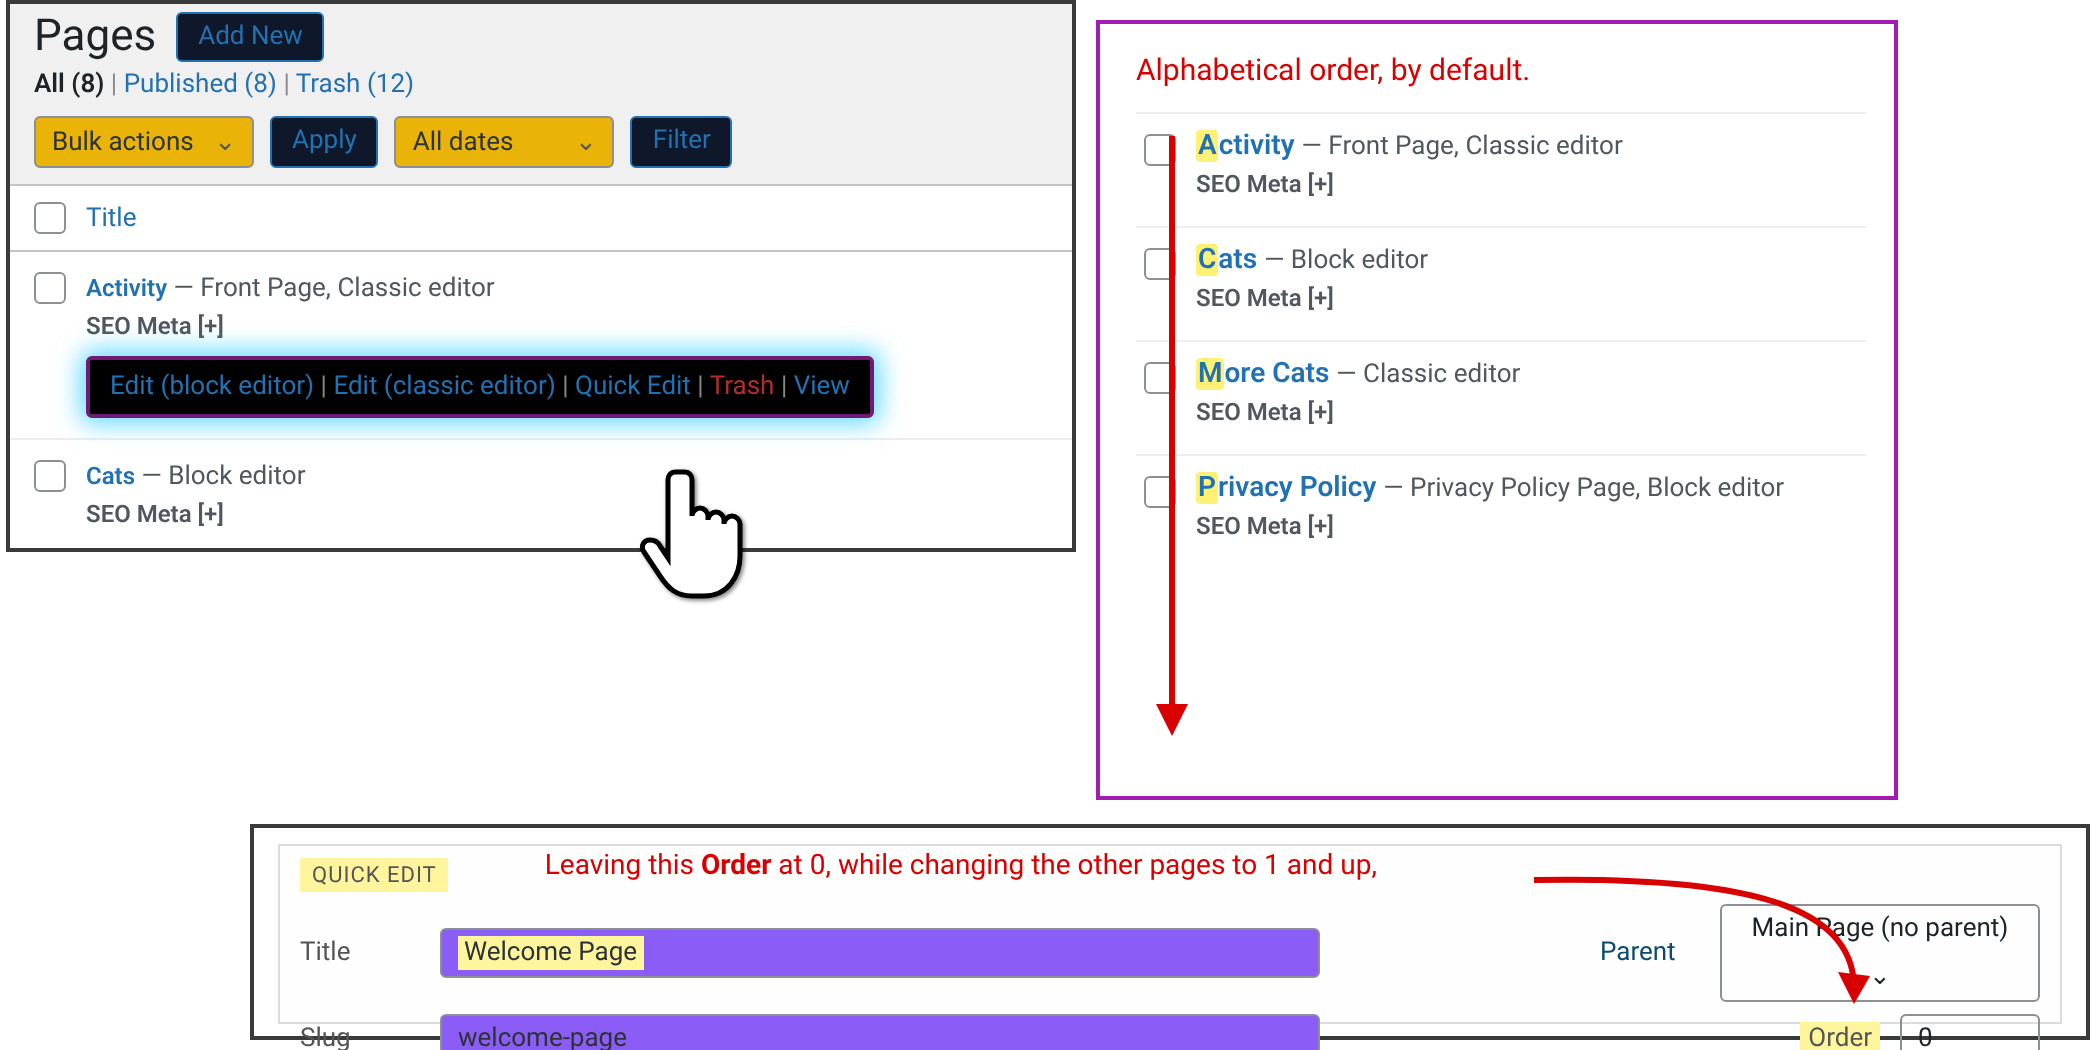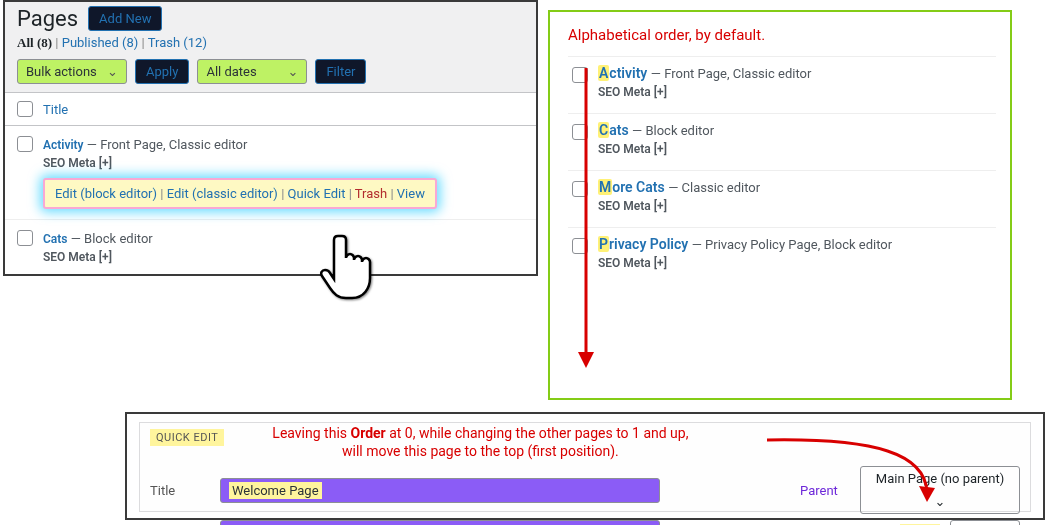--- a/index.html
+++ b/index.html
@@ -43,29 +43,29 @@
     background: #0f172a;
     padding: 4px 10px;
     font-size: 13px;
     border-radius: 3px;
     display: inline-block;
   }
   .subsub {
     padding: 2px 12px 8px 12px;
     font-size: 13px;
   }
-  .subsub .current { font-weight: 600; color: #1d2327; font-family: Liberation Serif, serif; }
+  .subsub .current { font-weight: 600; color: #1d2327; }
   .filters-row {
     display: flex;
     gap: 8px;
     padding: 0 12px 8px 12px;
   }
   .wp-select {
     border: 1px solid #8c8f94;
-    background: #bef264;
+    background: #eab308;
     border-radius: 3px;
     padding: 4px 8px;
     font-size: 13px;
     color: #2c3338;
     display: flex;
     align-items: center;
     gap: 10px;
     min-width: 110px;
     justify-content: space-between;
   }
@@ -99,45 +99,45 @@
   }
   .row-title { color: #2271b1; font-weight: 600; font-size: 12px; }
   .row-title-extra { color: #50575e; font-weight: 400; }
   .seo-meta { margin-left: 26px; margin-top: 4px; color: #50575e; font-weight: 600; font-size: 12px; }
   .row-actions-wrap {
     margin: 8px 0 0 26px;
     position: relative;
   }
   .row-actions {
     display: inline-block;
-    background: #fef9c3;
-    border: 2px solid #f9a8d4;
+    background: #000000;
+    border: 2px solid #701a75;
     border-radius: 3px;
     box-shadow: 0 0 12px 3px rgba(0,195,255,0.6);
     padding: 6px 10px;
     font-size: 13px;
   }
   .row-actions .wp-link.trash { color: #b32d2e; }
 
   
   .cursor {
     position: absolute;
     width: 56px; height: 72px;
     pointer-events: none;
   }
   .cursor svg { width: 56px; height: 72px; filter: drop-shadow(1px 1px 1px rgba(0,0,0,.5)); }
 
   
   .right-panel {
     position: absolute;
     top: 10px; left: 548px;
-    width: 464px;
+    width: 401px;
     height: 390px;
     background: #fff;
-    border: 2px solid #84cc16;
+    border: 2px solid #a21caf;
     padding: 10px 14px 0 14px;
   }
   .annot-red {
     color: #d80000;
     font-size: 15px;
     padding: 4px 4px 6px 4px;
   }
   .r-list {
     margin-left: 4px;
     margin-top: 6px;
@@ -217,21 +217,21 @@
   .qe-input {
     border: 1px solid #8c8f94;
     border-radius: 3px;
     padding: 4px 8px;
     font-size: 13px;
     background: #8b5cf6;
     color: #2c3338;
   }
   .qe-input.title { width: 440px; }
   .qe-input .hl { background: #fff59d; padding: 1px 3px; }
-  .qe-right-label { width: 50px; color: #6d28d9; font-size: 13px; }
+  .qe-right-label { width: 50px; color: #0c4a6e; font-size: 13px; }
   .qe-parent {
     border: 1px solid #8c8f94;
     border-radius: 3px;
     padding: 4px 8px;
     font-size: 13px;
     display: flex;
     align-items: center;
     gap: 8px;
     min-width: 160px;
     justify-content: space-between;
@@ -401,21 +401,20 @@
     </div>
   </div>
 </div>
 
 <div class="qe-panel">
   <div class="qe-frame">
     <div class="qe-header">
       <span class="qe-label">QUICK EDIT</span>
       <div class="qe-annot">
         <span>Leaving this </span><b>Order</b><span> at 0, while changing the other pages to 1 and up,</span><br>
-        <span>will move this page to the top (first position).</span>
       </div>
     </div>
 
     <div class="qe-row">
       <span class="qe-field-label">Title</span>
       <div class="qe-input title">
         <span class="hl">Welcome Page</span>
       </div>
       <span style="flex:1"></span>
       <span class="qe-right-label">Parent</span>

